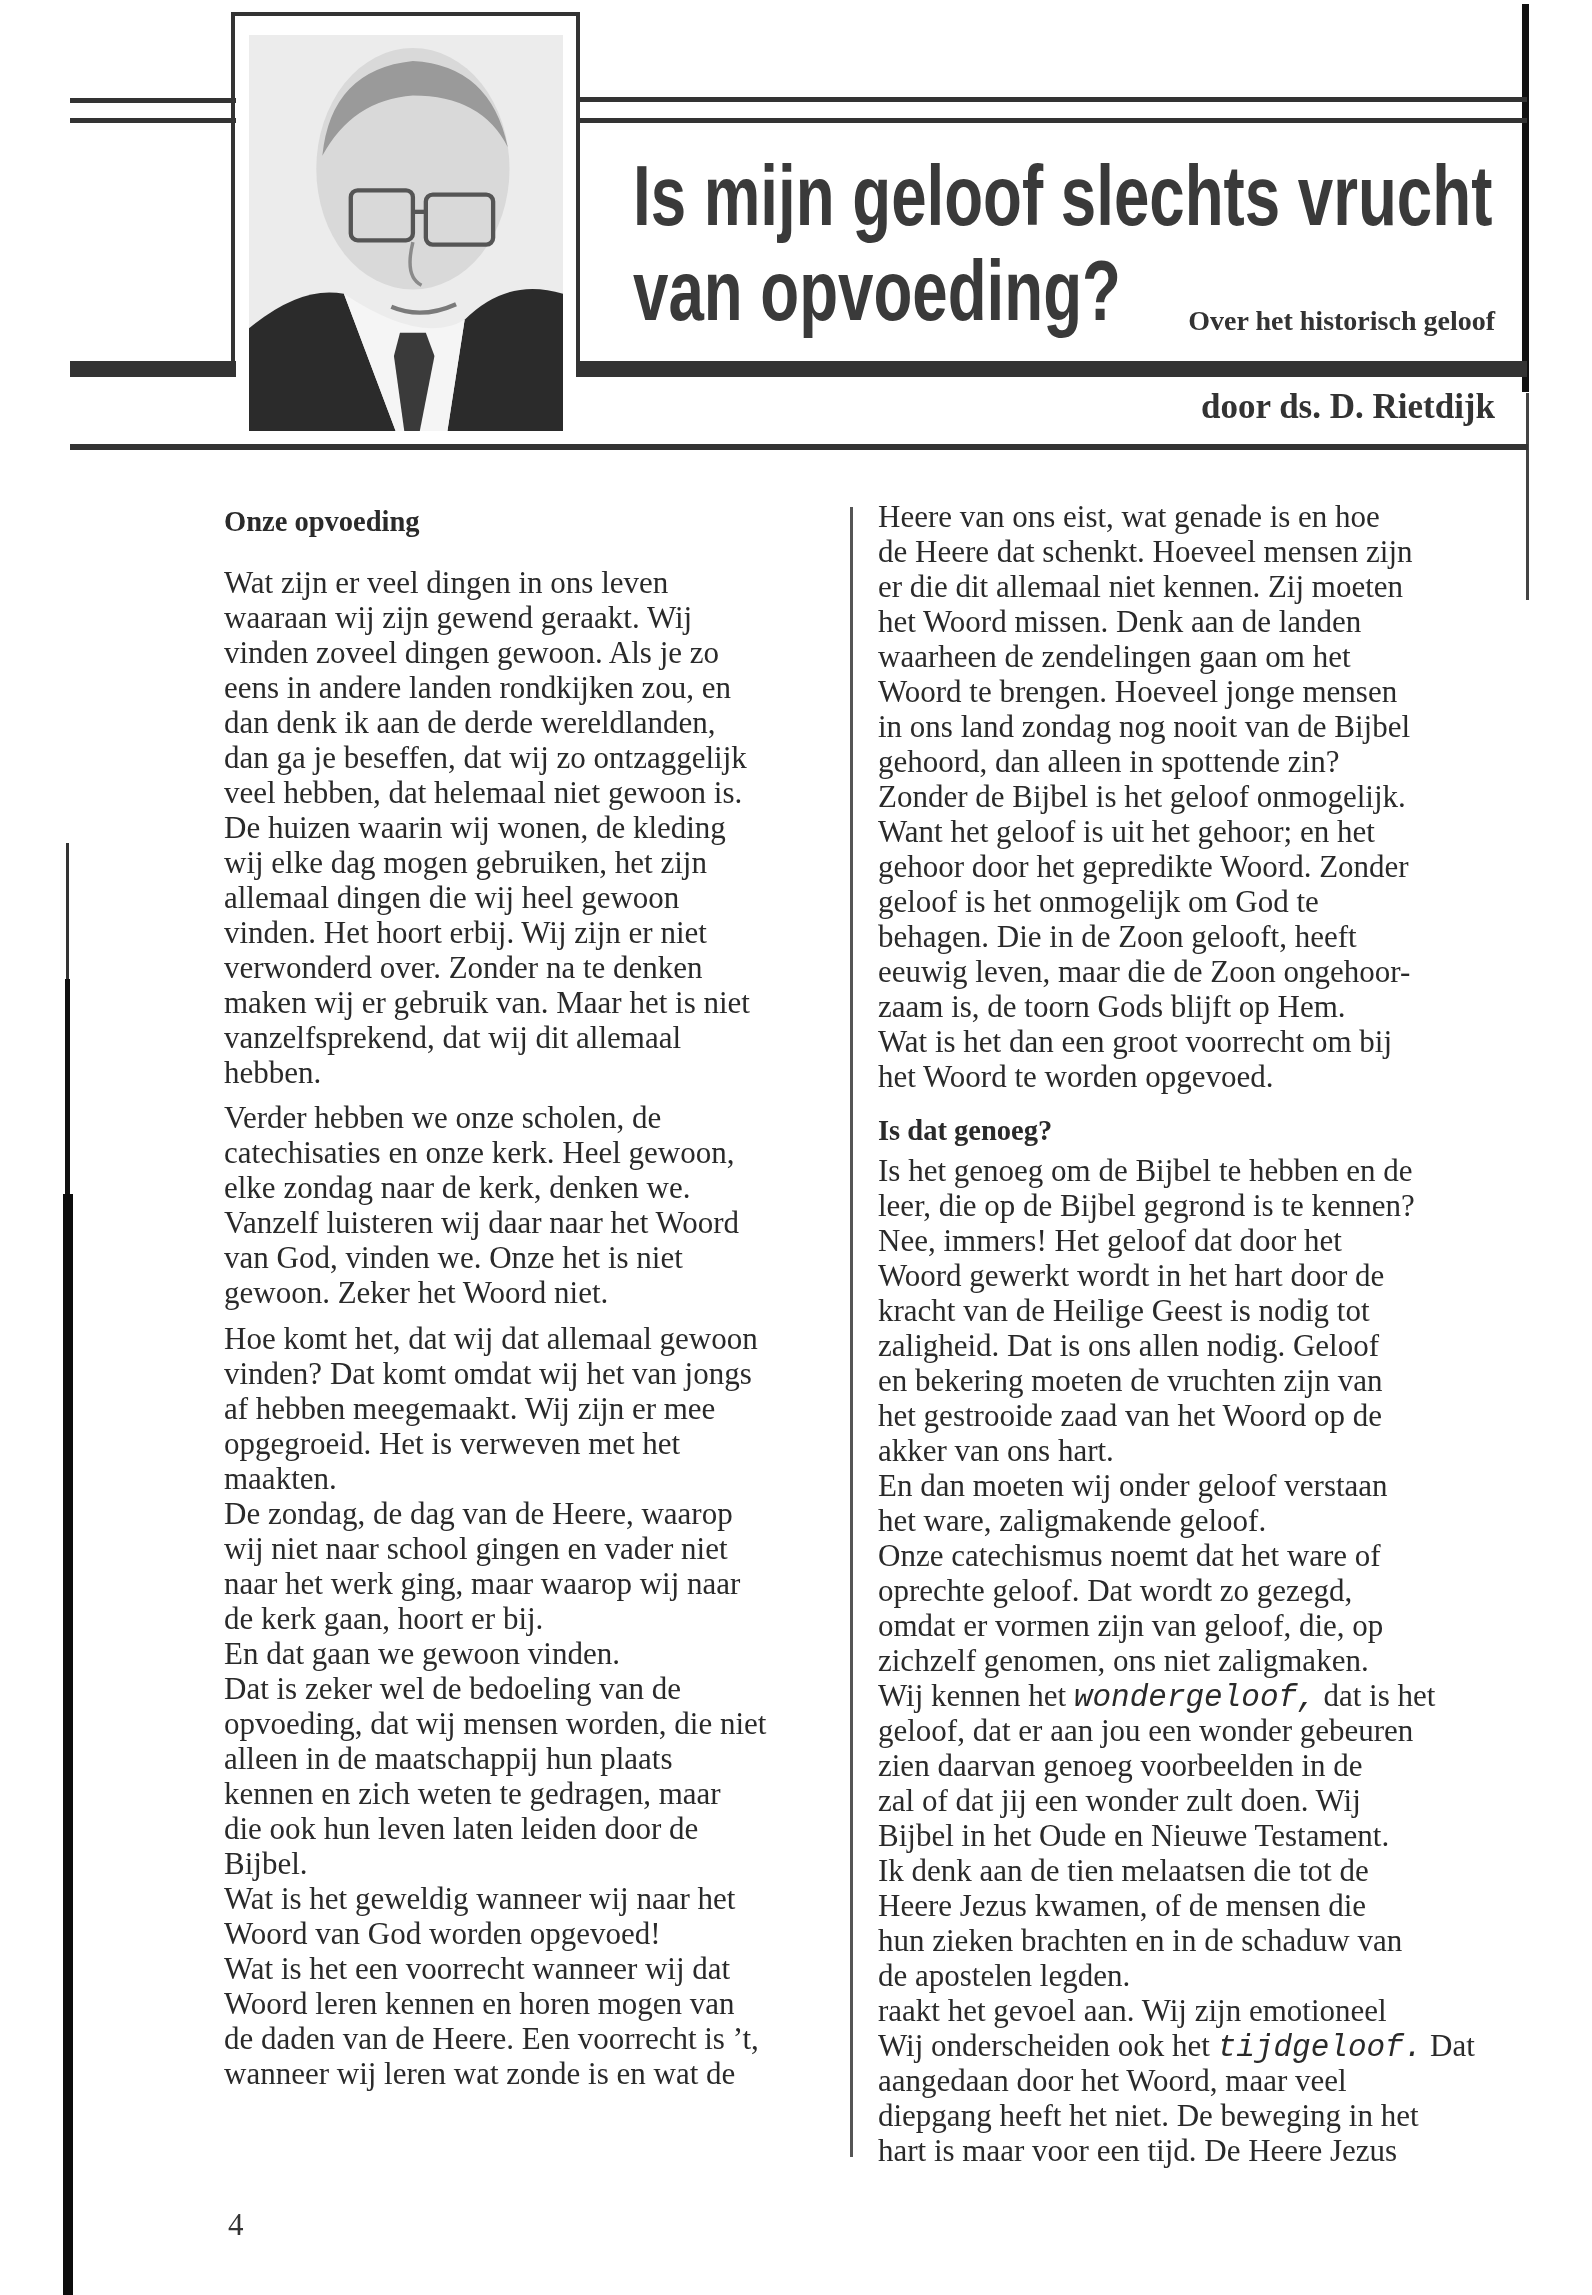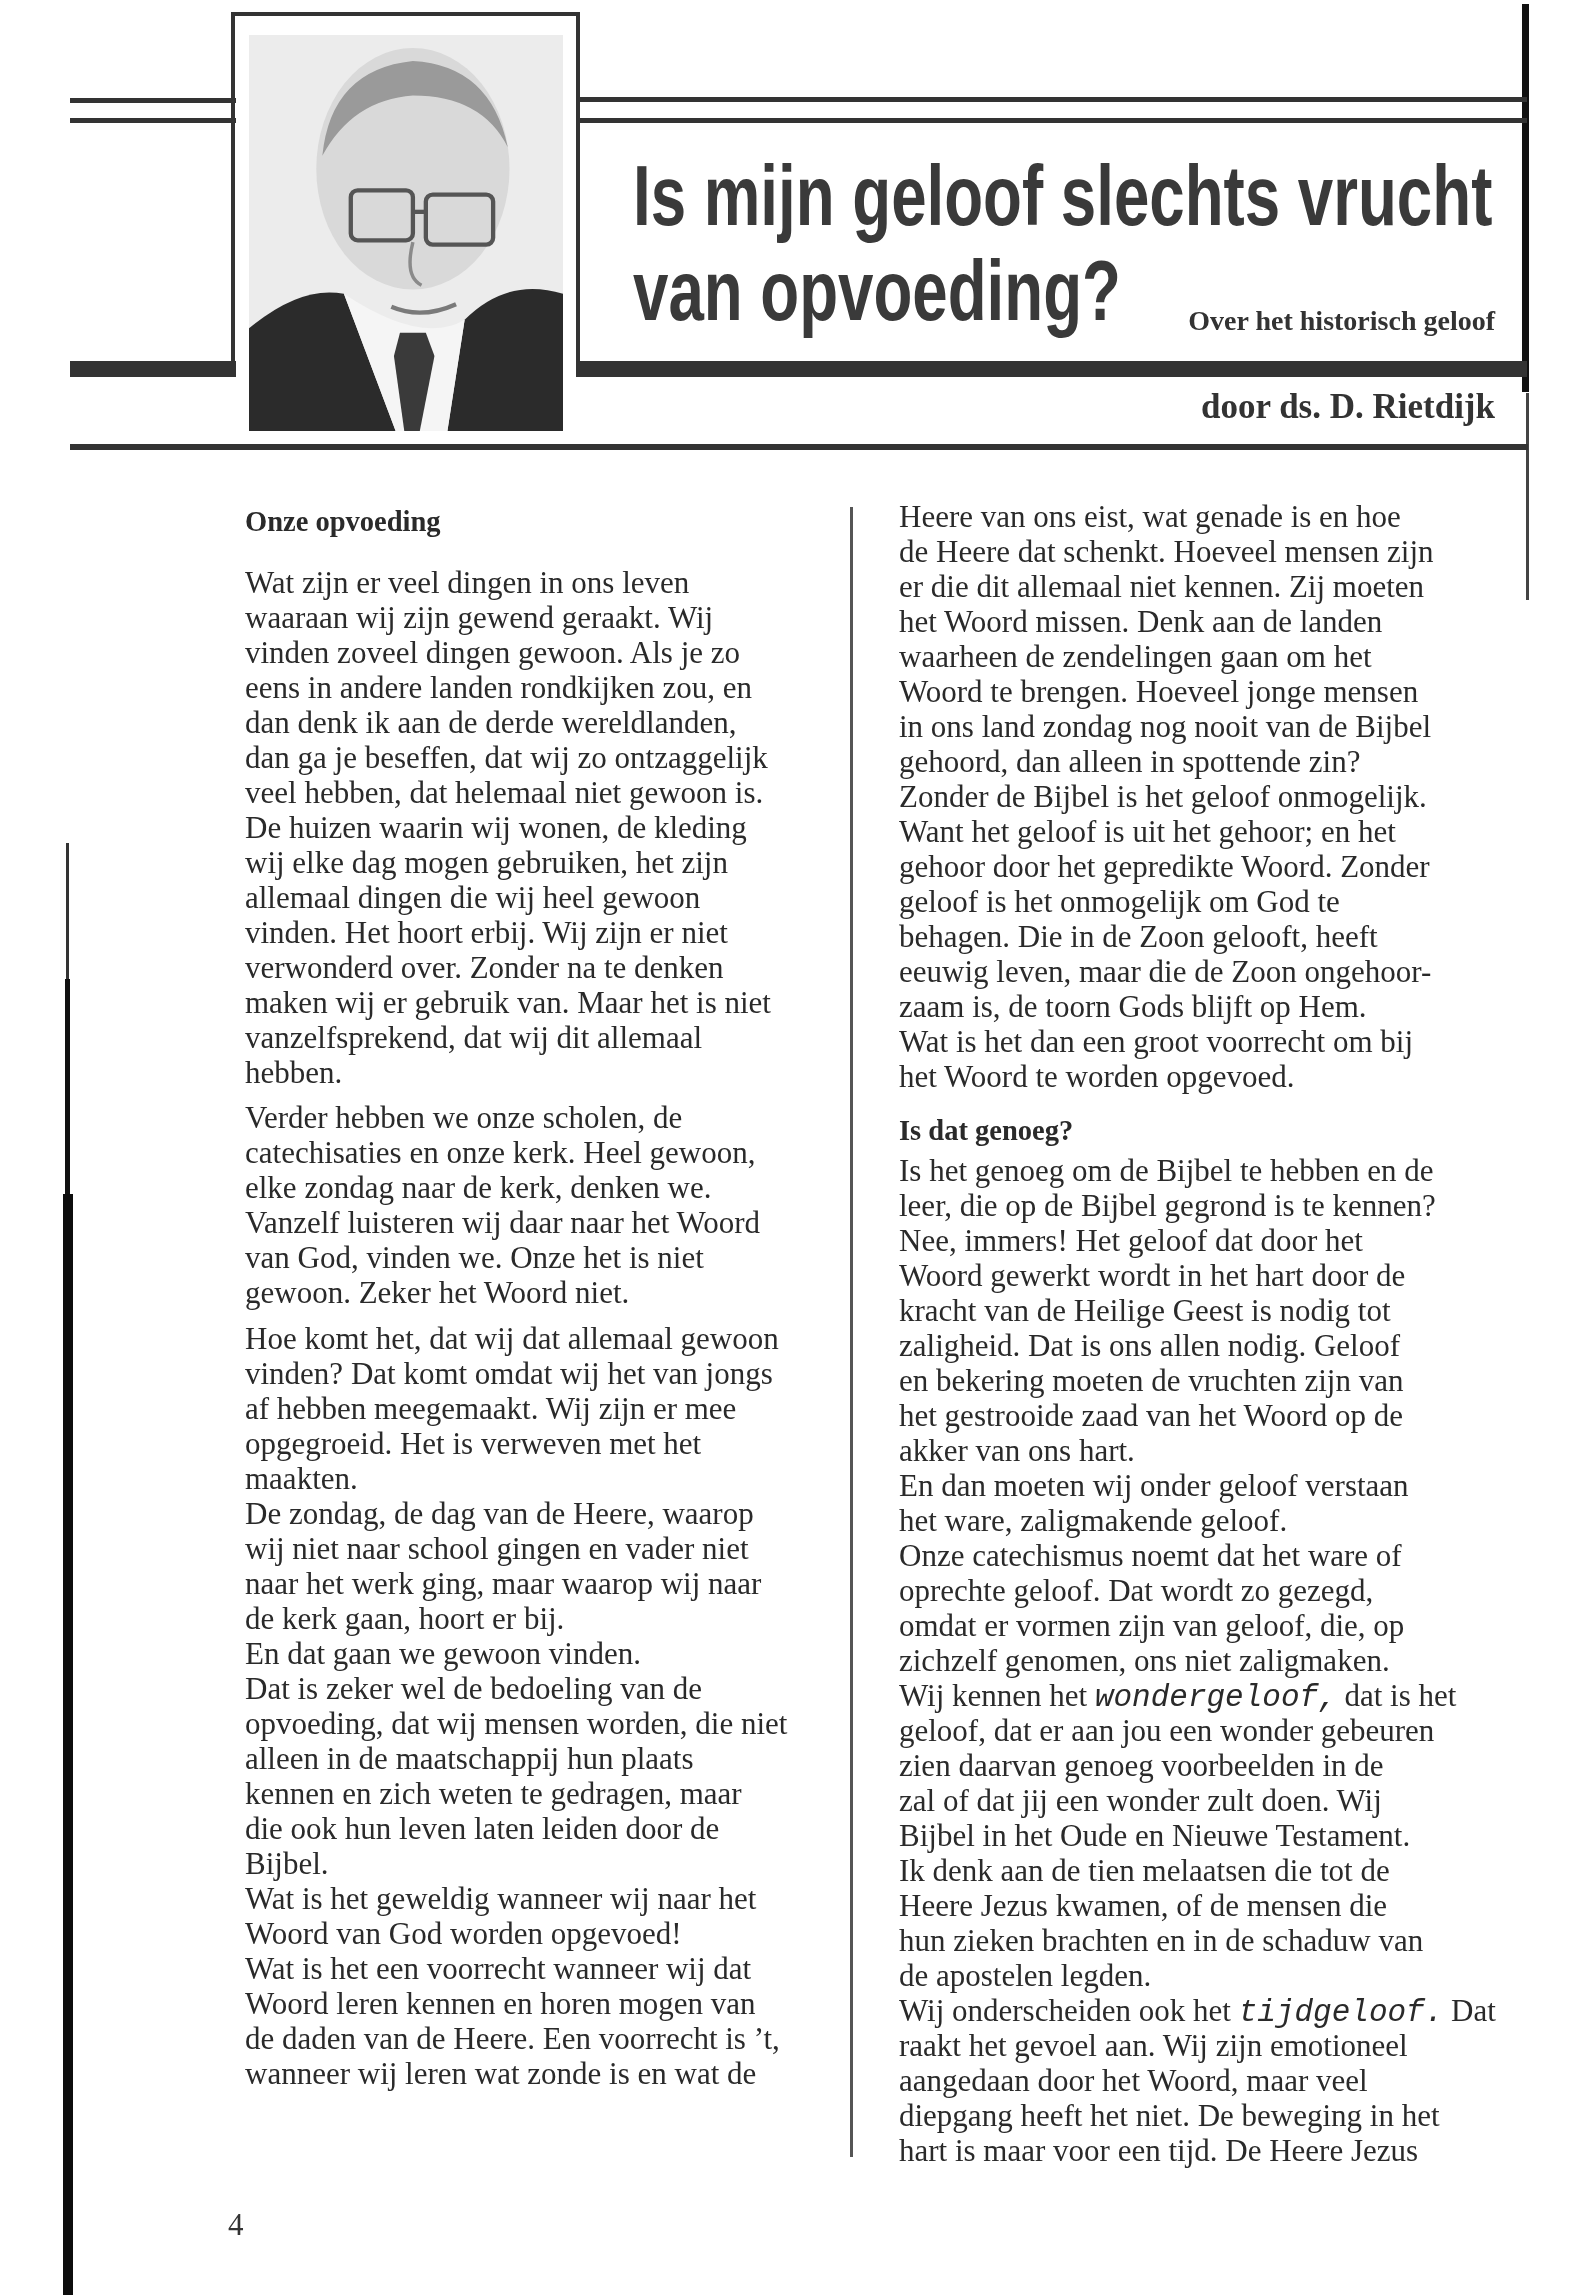--- a/index.html
+++ b/index.html
@@ -30,21 +30,21 @@
     font-size: 28px; color: #333; white-space: nowrap;
   }
   .byline {
     position: absolute; right: 97px; top: 387px;
     font-family: "Liberation Serif", serif; font-weight: bold;
     font-size: 35px; color: #333; white-space: nowrap; text-align: center;
   }
   .col {
     position: absolute;
     font-family: "Liberation Serif", "DejaVu Serif", serif;
-    font-size: 31px; color: #2a2a2a; margin-left: 21px;
+    font-size: 31px; color: #2a2a2a;
   }
   .col .line { height: 35px; line-height: 35px; white-space: nowrap; }
   .col .gap { height: 10.4px; }
   .col .gap-big { height: 26px; }
   .col .heading { font-weight: bold; font-size: 28.5px; height: 35px; line-height: 35px; }
   .col em { font-style: italic; font-family: Liberation Mono, monospace; }
   .col-left { left: 224px; top: 504px; width: 604px; }
   .col-right { left: 878px; top: 499px; width: 639px; }
   .divider { left: 850px; top: 507px; width: 2.6px; height: 1650px; background: #555; }
   .page-number {
@@ -208,22 +208,22 @@
     <div class="line">zichzelf genomen, ons niet zaligmaken.</div>
     <div class="line"><span>Wij kennen het </span><em>wondergeloof,</em><span> dat is het</span></div>
     <div class="line">geloof, dat er aan jou een wonder gebeuren</div>
     <div class="line">zien daarvan genoeg voorbeelden in de</div>
     <div class="line">zal of dat jij een wonder zult doen. Wij</div>
     <div class="line">Bijbel in het Oude en Nieuwe Testament.</div>
     <div class="line">Ik denk aan de tien melaatsen die tot de</div>
     <div class="line">Heere Jezus kwamen, of de mensen die</div>
     <div class="line">hun zieken brachten en in de schaduw van</div>
     <div class="line">de apostelen legden.</div>
+    <div class="line">raakt het gevoel aan. Wij zijn emotioneel</div>
     <div class="line"><span>Wij onderscheiden ook het </span><em>tijdgeloof.</em><span> Dat</span></div>
-    <div class="line">raakt het gevoel aan. Wij zijn emotioneel</div>
     <div class="line">aangedaan door het Woord, maar veel</div>
     <div class="line">diepgang heeft het niet. De beweging in het</div>
     <div class="line">hart is maar voor een tijd. De Heere Jezus</div>
   </div>
 </div>
 
 <div class="page-number">4</div>
 
 
 </body></html>

